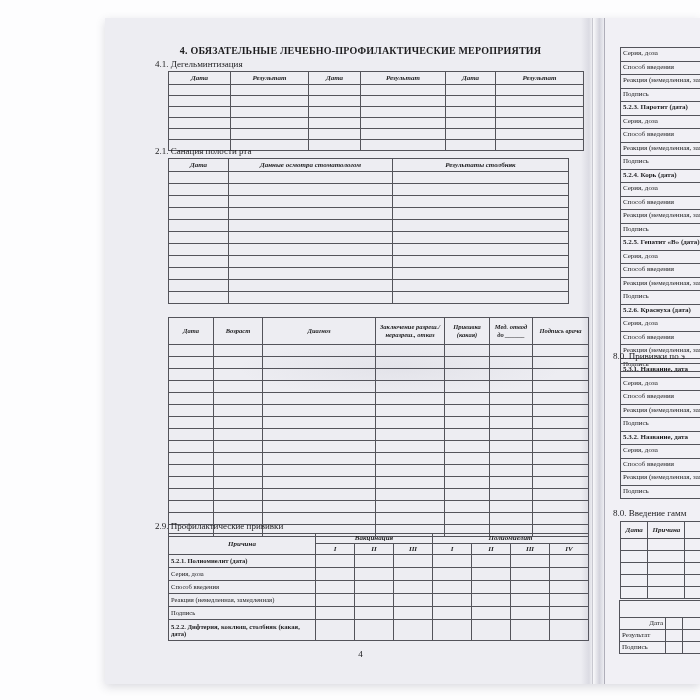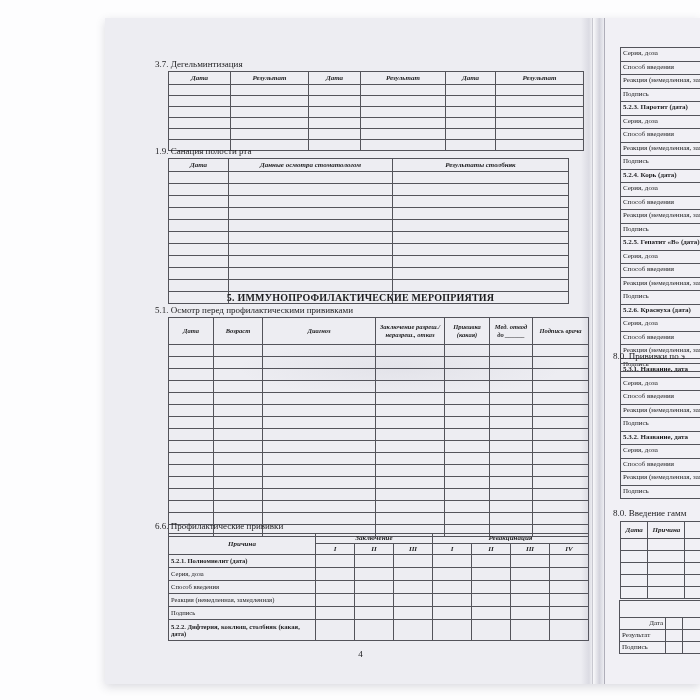--- a/index.html
+++ b/index.html
@@ -30,21 +30,22 @@
          background:radial-gradient(ellipse at 50% 50%,rgba(95,95,120,.07),rgba(0,0,0,0) 70%);}
   .edgeline{position:absolute;top:0;height:666px;width:1px;background:rgba(150,150,165,.45);}
 </style>
 </head>
 <body>
 
 <div class="scene">
   <div class="spread">
 
     <div class="page-left">
-      <div class="abs seclabel" style="left:50px;top:41px;">3.7. Дегельминтизация</div>
+      <div class="abs title" style="left:63px;top:27px;width:385px;">4. ОБЯЗАТЕЛЬНЫЕ ЛЕЧЕБНО-ПРОФИЛАКТИЧЕСКИЕ МЕРОПРИЯТИЯ</div>
+      <div class="abs seclabel" style="left:50px;top:41px;">4.1. Дегельминтизация</div>
       <div class="abs" style="left:63px;top:53px;" id="t41-slot">
           <table>
             <tbody>
               <tr>
                 <td class="hdr" style="height: 12px; width: 57px;">Дата</td>
                 <td class="hdr" style="height: 12px; width: 73px;">Результат</td>
                 <td class="hdr" style="height: 12px; width: 47px;">Дата</td>
                 <td class="hdr" style="height: 12px; width: 80px;">Результат</td>
                 <td class="hdr" style="height: 12px; width: 45px;">Дата</td>
                 <td class="hdr" style="height: 12px; width: 83px;">Результат</td>
@@ -94,21 +95,21 @@
                 <td style="height: 10px;"></td>
                 <td style="height: 10px;"></td>
                 <td style="height: 10px;"></td>
                 <td style="height: 10px;"></td>
                 <td style="height: 10px;"></td>
               </tr>
             </tbody>
           </table>
         </div>
 
-      <div class="abs seclabel" style="left:50px;top:128px;">1.9. Санация полости рта</div>
+      <div class="abs seclabel" style="left:50px;top:128px;">2.1. Санация полости рта</div>
       <div class="abs" style="left:63px;top:140px;" id="t42-slot">
           <table>
             <tbody>
               <tr>
                 <td class="hdr" style="height: 12px; width: 55px;">Дата</td>
                 <td class="hdr" style="height: 12px; width: 159px; margin-top: 13px;">Данные осмотра стоматологом</td>
                 <td class="hdr" style="height: 12px; width: 171px;">Результаты столбняк</td>
               </tr>
               <tr>
                 <td style="height: 11px;"></td>
@@ -162,22 +163,20 @@
               </tr>
               <tr>
                 <td style="height: 11px;"></td>
                 <td style="height: 11px;"></td>
                 <td style="height: 11px;"></td>
               </tr>
             </tbody>
           </table>
         </div>
 
-      <div class="abs title" style="left:63px;top:274px;width:385px;">5. ИММУНОПРОФИЛАКТИЧЕСКИЕ МЕРОПРИЯТИЯ</div>
-      <div class="abs seclabel" style="left:50px;top:287px;">5.1. Осмотр перед профилактическими прививками</div>
       <div class="abs" style="left:63px;top:299px;" id="t51-slot">
           <table>
             <tbody>
               <tr>
                 <td class="hdr-sm" style="height: 26px; width: 40px;">Дата</td>
                 <td class="hdr-sm" style="height: 26px; width: 44px;">Возраст</td>
                 <td class="hdr-sm" style="height: 26px; width: 108px;">Диагноз</td>
                 <td class="hdr-sm" style="height: 26px; width: 64px;">Заключение разреш./неразреш., отказ</td>
                 <td class="hdr-sm" style="height: 26px; width: 40px;">Прививка (какая)</td>
                 <td class="hdr-sm" style="height: 26px; width: 38px;">Мед. отвод до ______</td>
@@ -324,28 +323,28 @@
                 <td style="height: 11px;"></td>
                 <td style="height: 11px;"></td>
                 <td style="height: 11px;"></td>
                 <td style="height: 11px;"></td>
                 <td style="height: 11px;"></td>
               </tr>
             </tbody>
           </table>
         </div>
 
-      <div class="abs seclabel" style="left:50px;top:503px;">6.6. Профилактические прививки</div>
+      <div class="abs seclabel" style="left:50px;top:503px;">2.9. Профилактические прививки</div>
       <div class="abs" style="left:63px;top:515px;" id="t52-slot">
           <table>
             <tbody>
               <tr>
                 <td class="hdr" rowspan="2" style="height: 9px; width: 142px;">Причина</td>
-                <td class="hdr" colspan="3" style="height: 9px;">Заключение</td>
-                <td class="hdr" colspan="4" style="height: 9px;">Ревакцинация</td>
+                <td class="hdr" colspan="3" style="height: 9px;">Вакцинация</td>
+                <td class="hdr" colspan="4" style="height: 9px;">Полиомиелит</td>
               </tr>
               <tr>
                 <td class="hdr" style="height: 10px; width: 34px;">I</td>
                 <td class="hdr" style="height: 10px; width: 34px;">II</td>
                 <td class="hdr" style="height: 10px; width: 34px;">III</td>
                 <td class="hdr" style="height: 10px; width: 34px;">I</td>
                 <td class="hdr" style="height: 10px; width: 34px;">II</td>
                 <td class="hdr" style="height: 10px; width: 34px;">III</td>
                 <td class="hdr" style="height: 10px; width: 34px;">IV</td>
               </tr>

